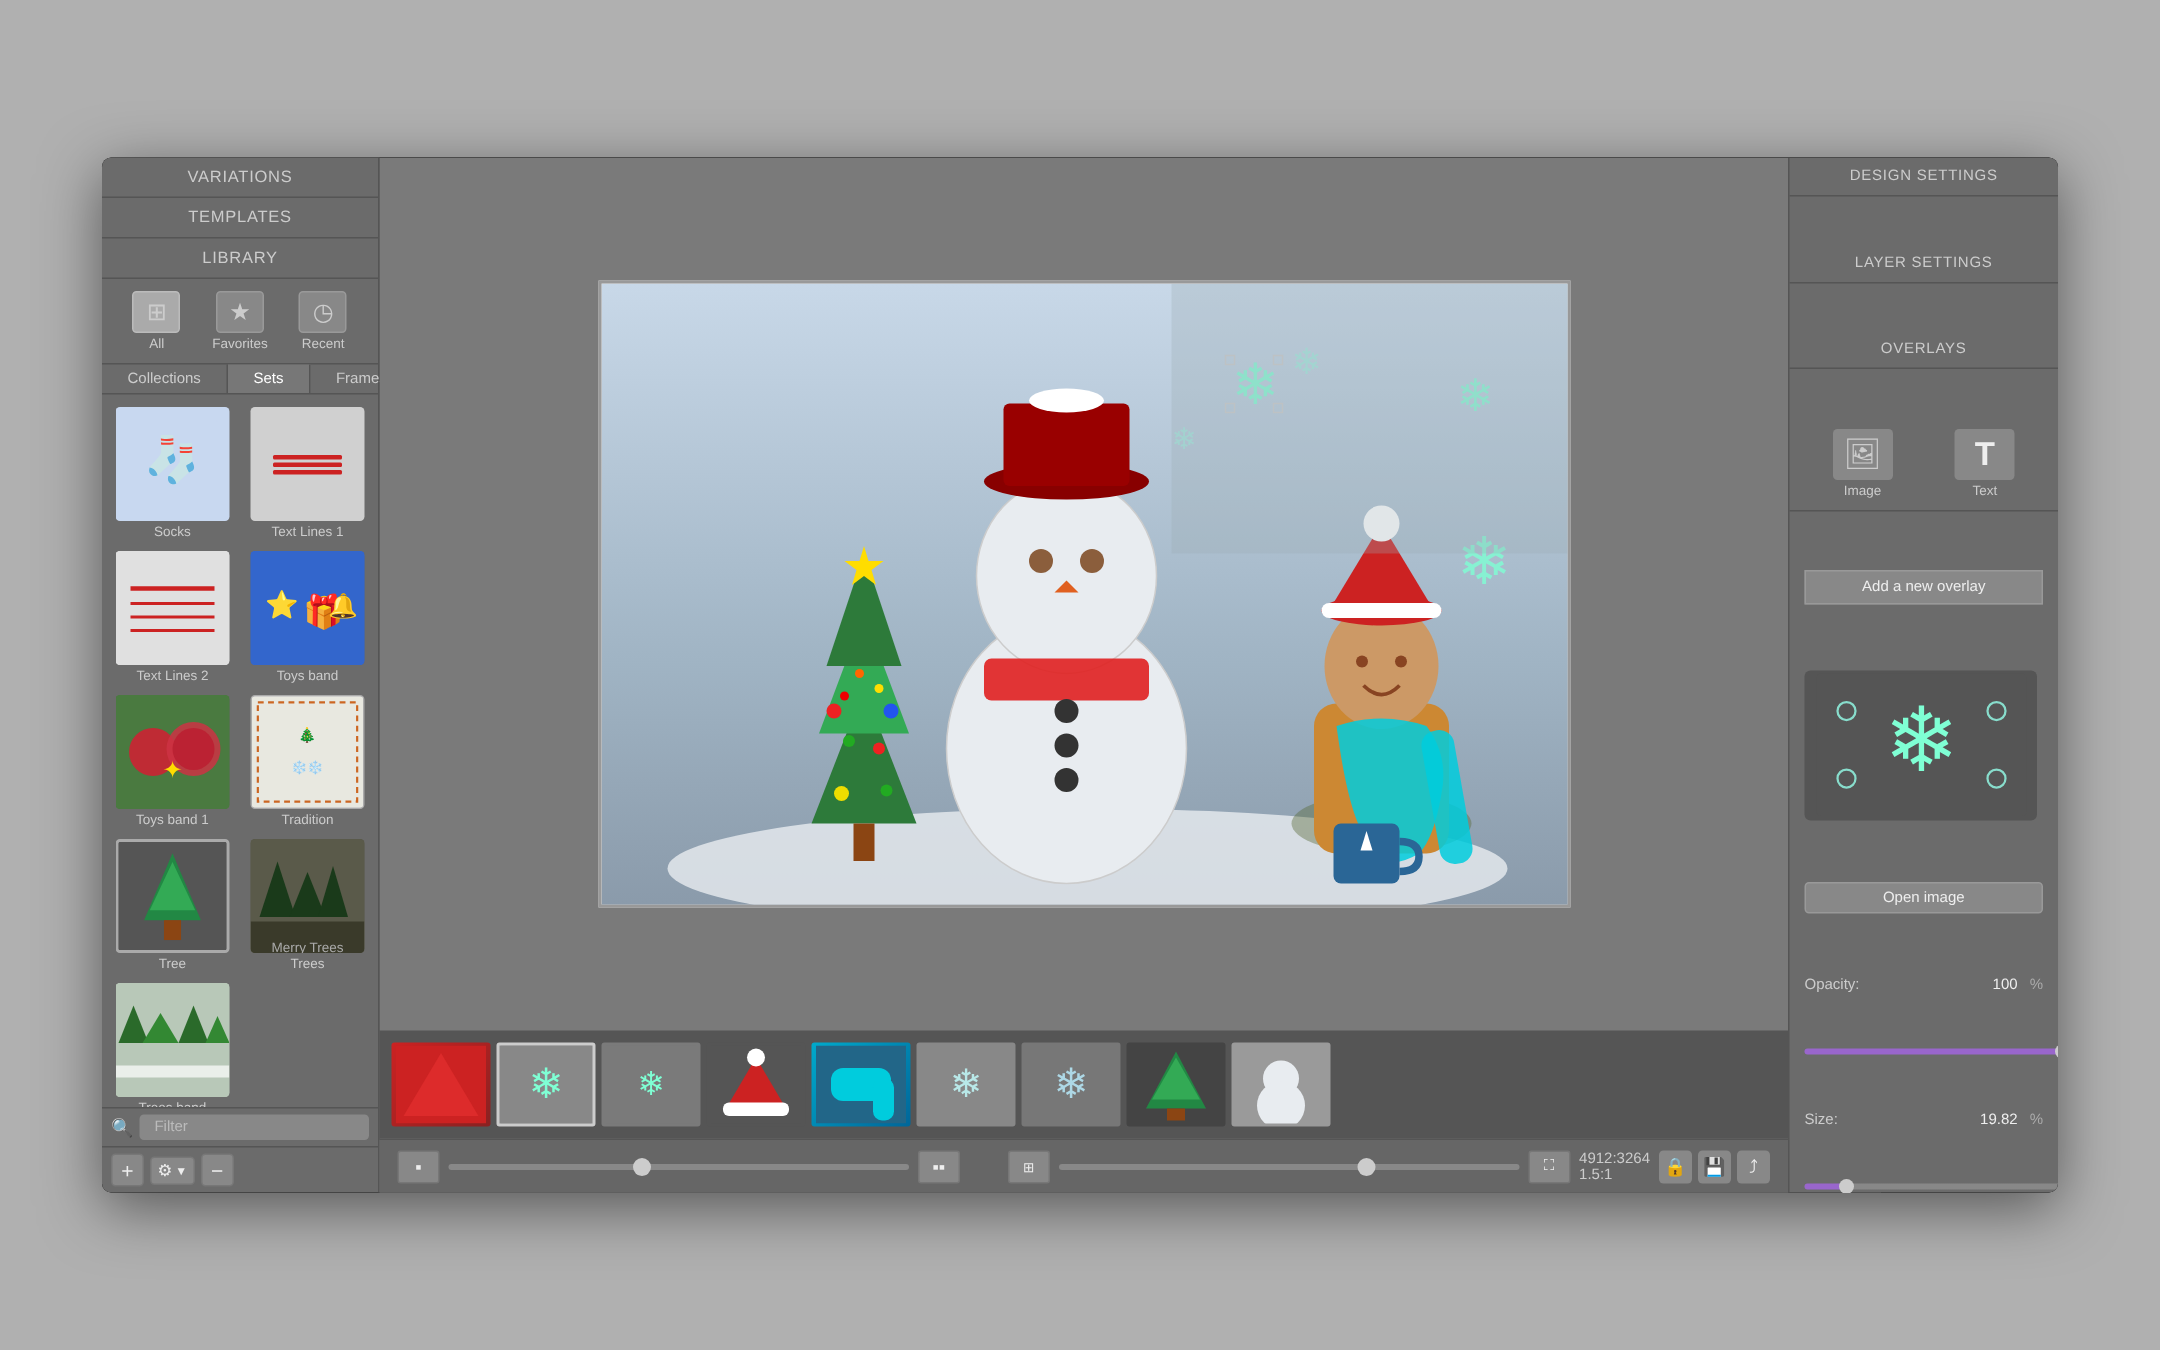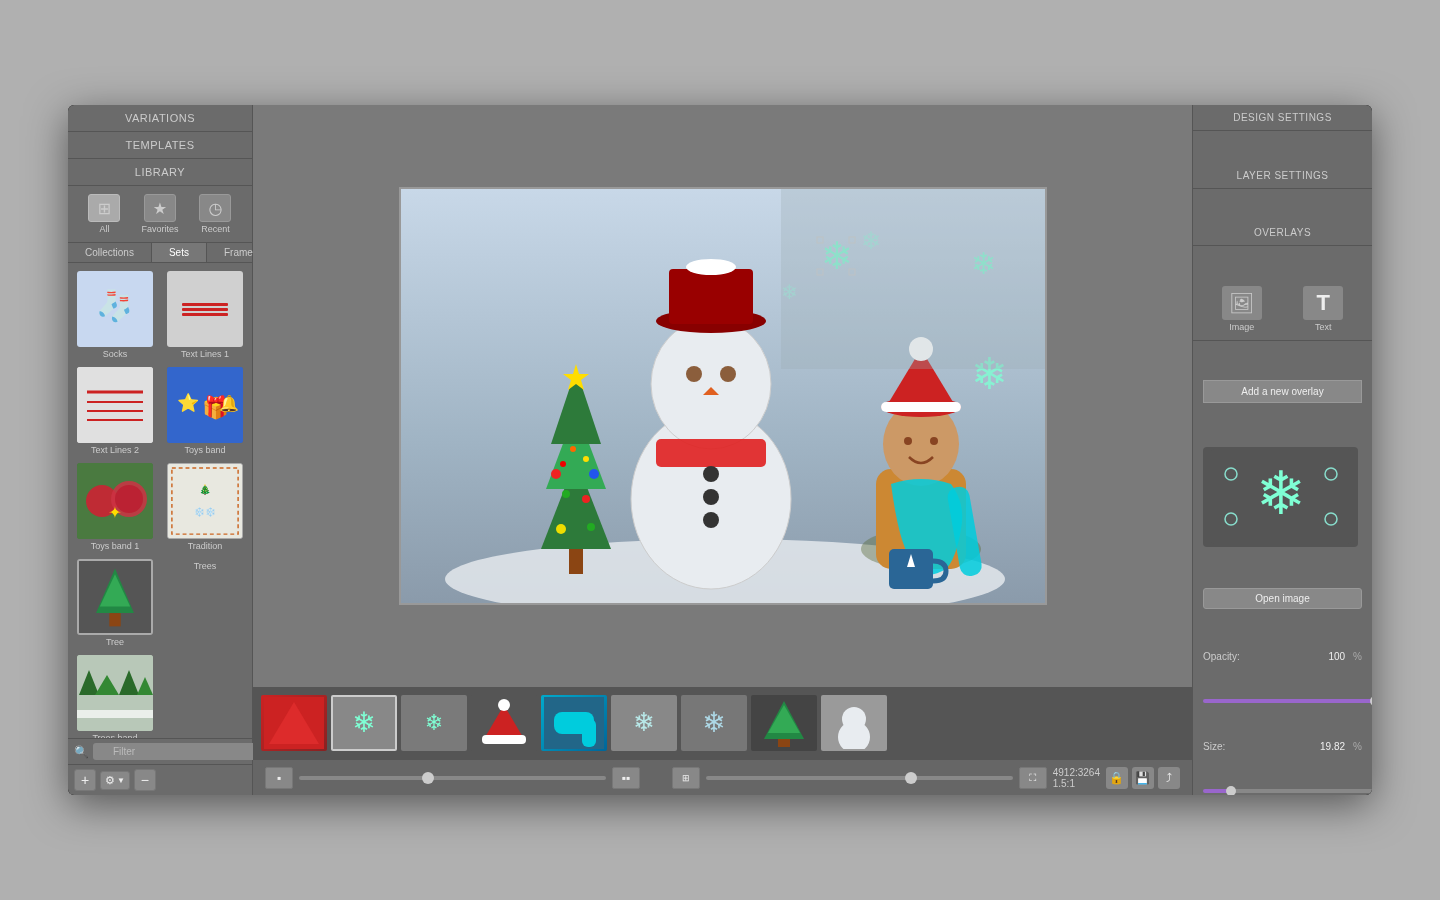--- a/index.html
+++ b/index.html
@@ -149,21 +149,21 @@
       align-items: center;
       padding: 4px 6px;
       border-top: 1px solid #555;
       gap: 4px;
     }
     .filter-input {
       flex: 1;
       background: #888;
       border: none;
       border-radius: 3px;
-      padding: 3px 20px;
+      padding: 3px 10px;
       font-size: 10px;
       color: #eee;
       outline: none;
     }
     .filter-input::placeholder { color: #bbb; }
 
     .bottom-toolbar {
       display: flex;
       align-items: center;
       padding: 4px 6px;
@@ -542,20 +542,32 @@
             <rect width="76" height="76" fill="#555"></rect>
             <polygon points="38,8 58,55 18,55" fill="#228844"></polygon>
             <polygon points="38,14 54,48 22,48" fill="#33aa55"></polygon>
             <rect x="32" y="55" width="12" height="14" fill="#8B4513"></rect>
           </svg>
         </div>
         <span class="lib-item-label">Tree</span>
       </div>
 
       <div class="lib-item">
+        <div class="lib-item-thumb thumb-trees">
+          <svg width="76" height="76" viewBox="0 0 76 76">
+            <rect width="76" height="76" fill="#5a5a4a"></rect>
+
+            <rect x="0" y="55" width="76" height="21" fill="#3a3a2a"></rect>
+
+            <polygon points="18,15 30,52 6,52" fill="#1a3a1a"></polygon>
+            <polygon points="38,22 50,52 26,52" fill="#1a3a1a"></polygon>
+            <polygon points="55,18 65,52 45,52" fill="#1a3a1a"></polygon>
+            <text x="38" y="75" text-anchor="middle" font-size="9" fill="#aaa">Merry Trees</text>
+          </svg>
+        </div>
         <span class="lib-item-label">Trees</span>
       </div>
 
       <div class="lib-item">
         <div class="lib-item-thumb thumb-treesband">
           <svg width="76" height="76" viewBox="0 0 76 76">
             <rect width="76" height="76" fill="#b8c8b8"></rect>
             <polygon points="12,15 22,40 2,40" fill="#2a6a2a"></polygon>
             <polygon points="30,20 42,40 18,40" fill="#338833"></polygon>
             <polygon points="52,15 62,40 42,40" fill="#2a6a2a"></polygon>

